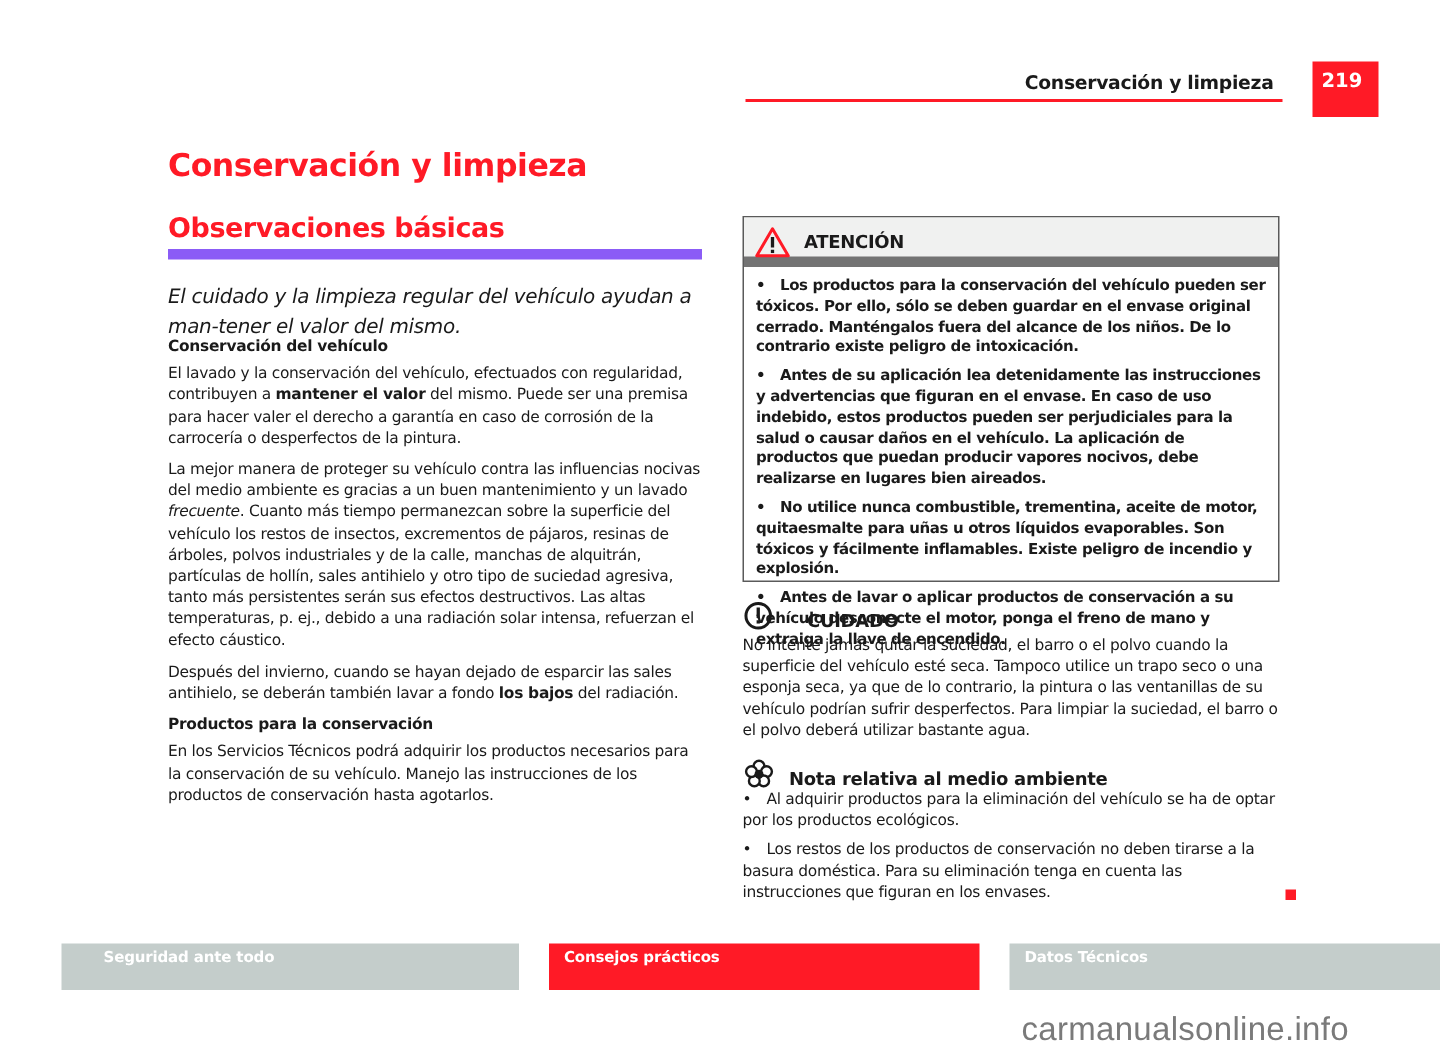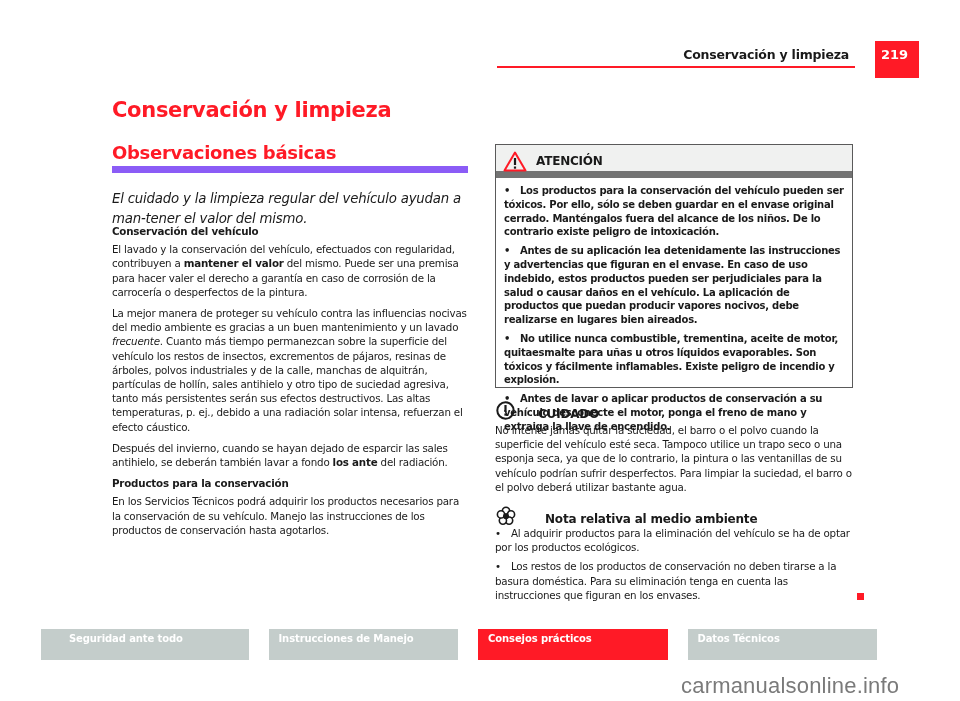--- a/index.html
+++ b/index.html
@@ -32,26 +32,26 @@
   .bullet { display: inline-block; width: 16px; }
 
   .caution { position: absolute; left: 495px; top: 401px; width: 360px; font-size: 10.3px; line-height: 14.2px; letter-spacing: -0.2px; }
   .caution .hd { position: relative; height: 22px; }
   .caution .hd .ic { position: absolute; left: 1px; top: 0; width: 19px; height: 19px; }
   .caution .hd .lbl { position: absolute; left: 43px; top: 6px; font-weight: bold; font-size: 12px; }
 
   .env { position: absolute; left: 495px; top: 503px; width: 360px; font-size: 10.3px; line-height: 14.2px; letter-spacing: -0.2px; }
   .env .hd { position: relative; height: 23px; }
   .env .hd .ic { position: absolute; left: 1px; top: 3px; width: 20px; height: 20px; }
-  .env .hd .lbl { position: absolute; left: 31px; top: 9px; font-weight: bold; font-size: 12px; margin-left: 19px; }
+  .env .hd .lbl { position: absolute; left: 31px; top: 9px; font-weight: bold; font-size: 12px; }
   .env p { margin-bottom: 5px; }
   .end-mark { position: absolute; left: 857px; top: 593px; width: 7px; height: 7px; background: #ff1a26; }
 
   
-  .footer-nav { position: absolute; left: 41px; top: 629px; width: 836px; height: 31px; display: flex; gap: 20px; }
+  .footer-nav { position: absolute; left: 41px; top: 629px; width: 919px; height: 31px; display: flex; gap: 20px; }
   .footer-nav .tab { flex: 1; background: #c4cdcb; color: #fff; font-size: 10px; font-weight: bold; padding: 4px 0 0 10px; letter-spacing: -0.1px; }
   .footer-nav .tab:first-child { padding-left: 28px; }
   .footer-nav .tab.active { background: #ff1a26; }
 
   .watermark { position: absolute; left: 681px; top: 673px; font-family: "Liberation Sans", sans-serif; font-size: 22px; color: #7a7a7a; letter-spacing: 0.2px; }
 </style>
 </head>
 <body>
 
 <div class="run-header">
@@ -61,21 +61,21 @@
 </div>
 
 <h1 class="chapter-title">Conservación y limpieza</h1>
 <h2 class="section-title">Observaciones básicas</h2>
 <div class="lead">El cuidado y la limpieza regular del vehículo ayudan a man-tener el valor del mismo.</div>
 
 <div class="col-left">
   <div class="sub">Conservación del vehículo</div>
   <p><span>El lavado y la conservación del vehículo, efectuados con regularidad, contribuyen a </span><b>mantener el valor</b><span> del mismo. Puede ser una premisa para hacer valer el derecho a garantía en caso de corrosión de la carrocería o desperfectos de la pintura.</span></p>
   <p><span>La mejor manera de proteger su vehículo contra las influencias nocivas del medio ambiente es gracias a un buen mantenimiento y un lavado </span><i>frecuente</i><span>. Cuanto más tiempo permanezcan sobre la superficie del vehículo los restos de insectos, excrementos de pájaros, resinas de árboles, polvos industriales y de la calle, manchas de alquitrán, partículas de hollín, sales antihielo y otro tipo de suciedad agresiva, tanto más persistentes serán sus efectos destructivos. Las altas temperaturas, p. ej., debido a una radiación solar intensa, refuerzan el efecto cáustico.</span></p>
-  <p><span>Después del invierno, cuando se hayan dejado de esparcir las sales antihielo, se deberán también lavar a fondo </span><b>los ante</b><span> del radiación.</span></p>
+  <p><span>Después del invierno, cuando se hayan dejado de esparcir las sales antihielo, se deberán también lavar a fondo </span><b>los bajos</b><span> del radiación.</span></p>
   <div class="sub">Productos para la conservación</div>
   <p>En los Servicios Técnicos podrá adquirir los productos necesarios para la conservación de su vehículo. Manejo las instrucciones de los productos de conservación hasta agotarlos.</p>
 </div>
 
 <div class="warn-box">
   <div class="warn-head">
     <svg class="tri" viewBox="0 0 24 21">
       <polygon points="12,1.5 22.5,19.5 1.5,19.5" fill="none" stroke="#ff1a26" stroke-width="2" stroke-linejoin="round"></polygon>
       <rect x="10.9" y="7" width="2.2" height="7" fill="#1a1a1a"></rect>
       <rect x="10.9" y="15.5" width="2.2" height="2.2" fill="#1a1a1a"></rect>
@@ -116,18 +116,17 @@
     </svg>
     <span class="lbl">Nota relativa al medio ambiente</span>
   </div>
   <p><span class="bullet">•</span><span>Al adquirir productos para la eliminación del vehículo se ha de optar por los productos ecológicos.</span></p>
   <p><span class="bullet">•</span><span>Los restos de los productos de conservación no deben tirarse a la basura doméstica. Para su eliminación tenga en cuenta las instrucciones que figuran en los envases.</span></p>
 </div>
 <div class="end-mark"></div>
 
 <nav class="footer-nav">
   <div class="tab">Seguridad ante todo</div>
-  <div class="tab">Instrucciones de Manejo</div>
   <div class="tab active">Consejos prácticos</div>
   <div class="tab">Datos Técnicos</div>
 </nav>
 
 <div class="watermark">carmanualsonline.info</div>
 
 </body></html>

